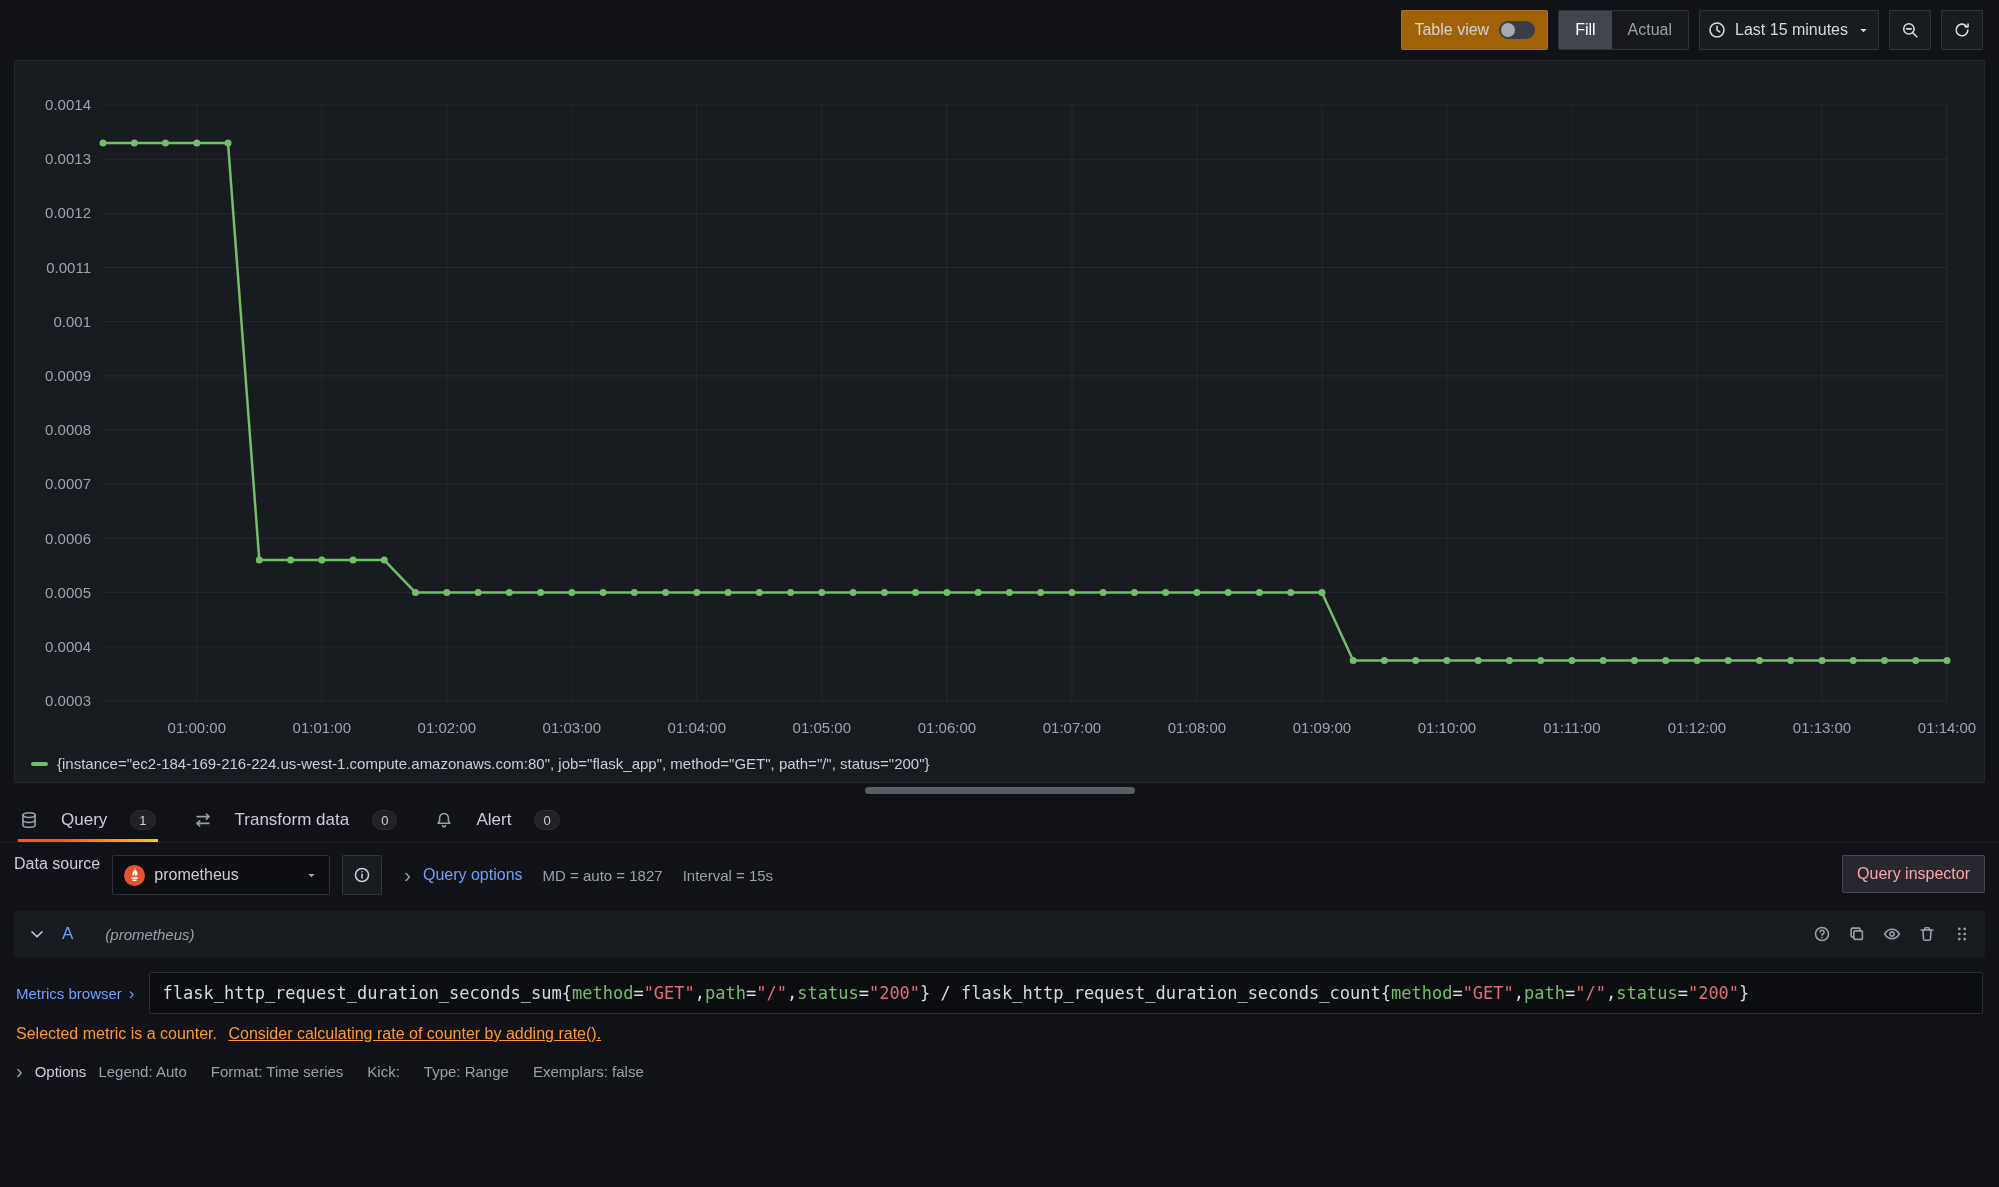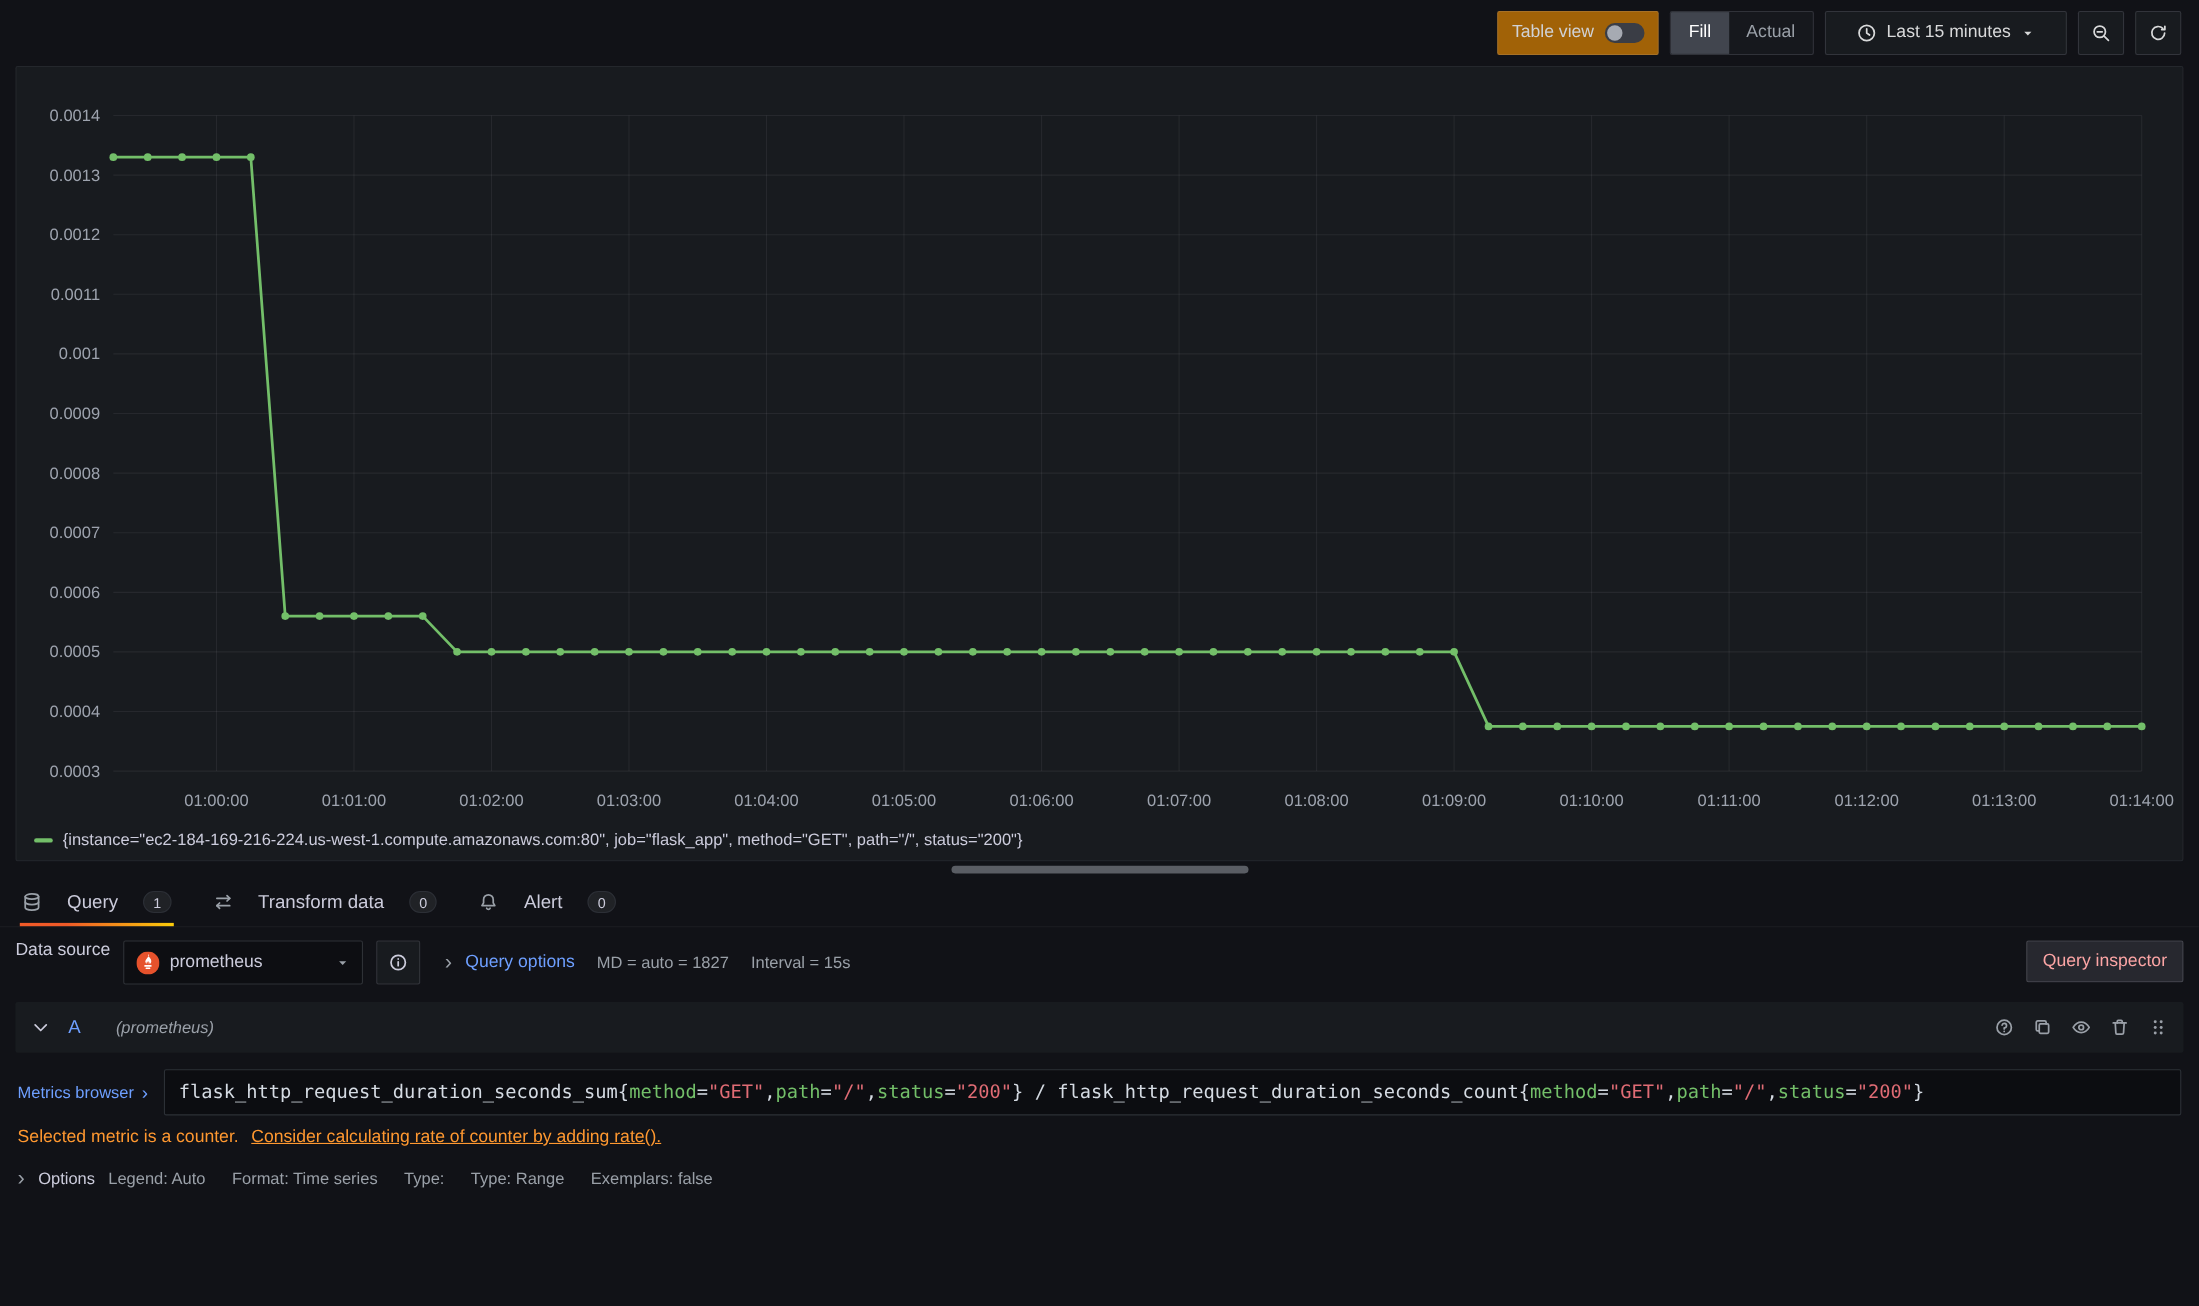--- a/index.html
+++ b/index.html
@@ -6,21 +6,21 @@
   html,body { width:1999px; height:1187px; background:#111217; overflow:hidden;
     font-family:"Liberation Sans", sans-serif; color:#ccccdc; }
   .spacer { flex:1; }
 
   
   .topbar { height:60px; display:flex; align-items:center; justify-content:flex-end;
     gap:10px; padding:0 16px; background:#111217; }
   .tb-item { display:flex; align-items:center; height:40px; border:1px solid rgba(204,204,220,0.15);
     border-radius:2px; padding:0 12px; gap:10px; font-size:16px; color:#d0d2d6; background:#a16207; }
   .tb-btn { display:flex; align-items:center; height:40px; border:1px solid rgba(204,204,220,0.15);
-    border-radius:2px; padding:0 28px; gap:9px; font-size:16px; color:#d8d9da; background:#181b1f; cursor:pointer; }
+    border-radius:2px; padding:0 8px; gap:9px; font-size:16px; color:#d8d9da; background:#181b1f; cursor:pointer; }
   .tb-btn.icon-btn { width:42px; justify-content:center; padding:0; }
   .tb-btn .time-text { font-weight:500; }
   .seg { display:flex; height:40px; border:1px solid rgba(204,204,220,0.15); border-radius:2px;
     overflow:hidden; background:#16181d; }
   .seg .opt { display:flex; align-items:center; padding:0 16px; font-size:16px; color:#9aa0a8; cursor:pointer; }
   .seg .opt.active { background:#41454e; color:#ffffff; }
 
   .switch { position:relative; width:36px; height:18px; border-radius:10px; background:#3a3d45;
     display:inline-block; cursor:pointer; flex:none; }
   .switch .knob { position:absolute; left:2px; top:2px; width:14px; height:14px; border-radius:50%;
@@ -386,15 +386,15 @@
   </div>
 
   <div class="q-warning">
     <span>Selected metric is a counter.</span>
     <a>Consider calculating rate of counter by adding rate().</a>
   </div>
 
   <div class="q-options">
     <span class="chev">›</span>
     <span class="opt-title">Options</span>
-    <span class="opts"><span>Legend: Auto</span><span>Format: Time series</span><span>Type:</span><span>Type: Range</span><span>Exemplars: false</span></span>
+    <span class="opts"><span>Legend: Auto</span><span>Format: Time series</span><span>Kick:</span><span>Type: Range</span><span>Exemplars: false</span></span>
   </div>
 </div>
 
 </body></html>

